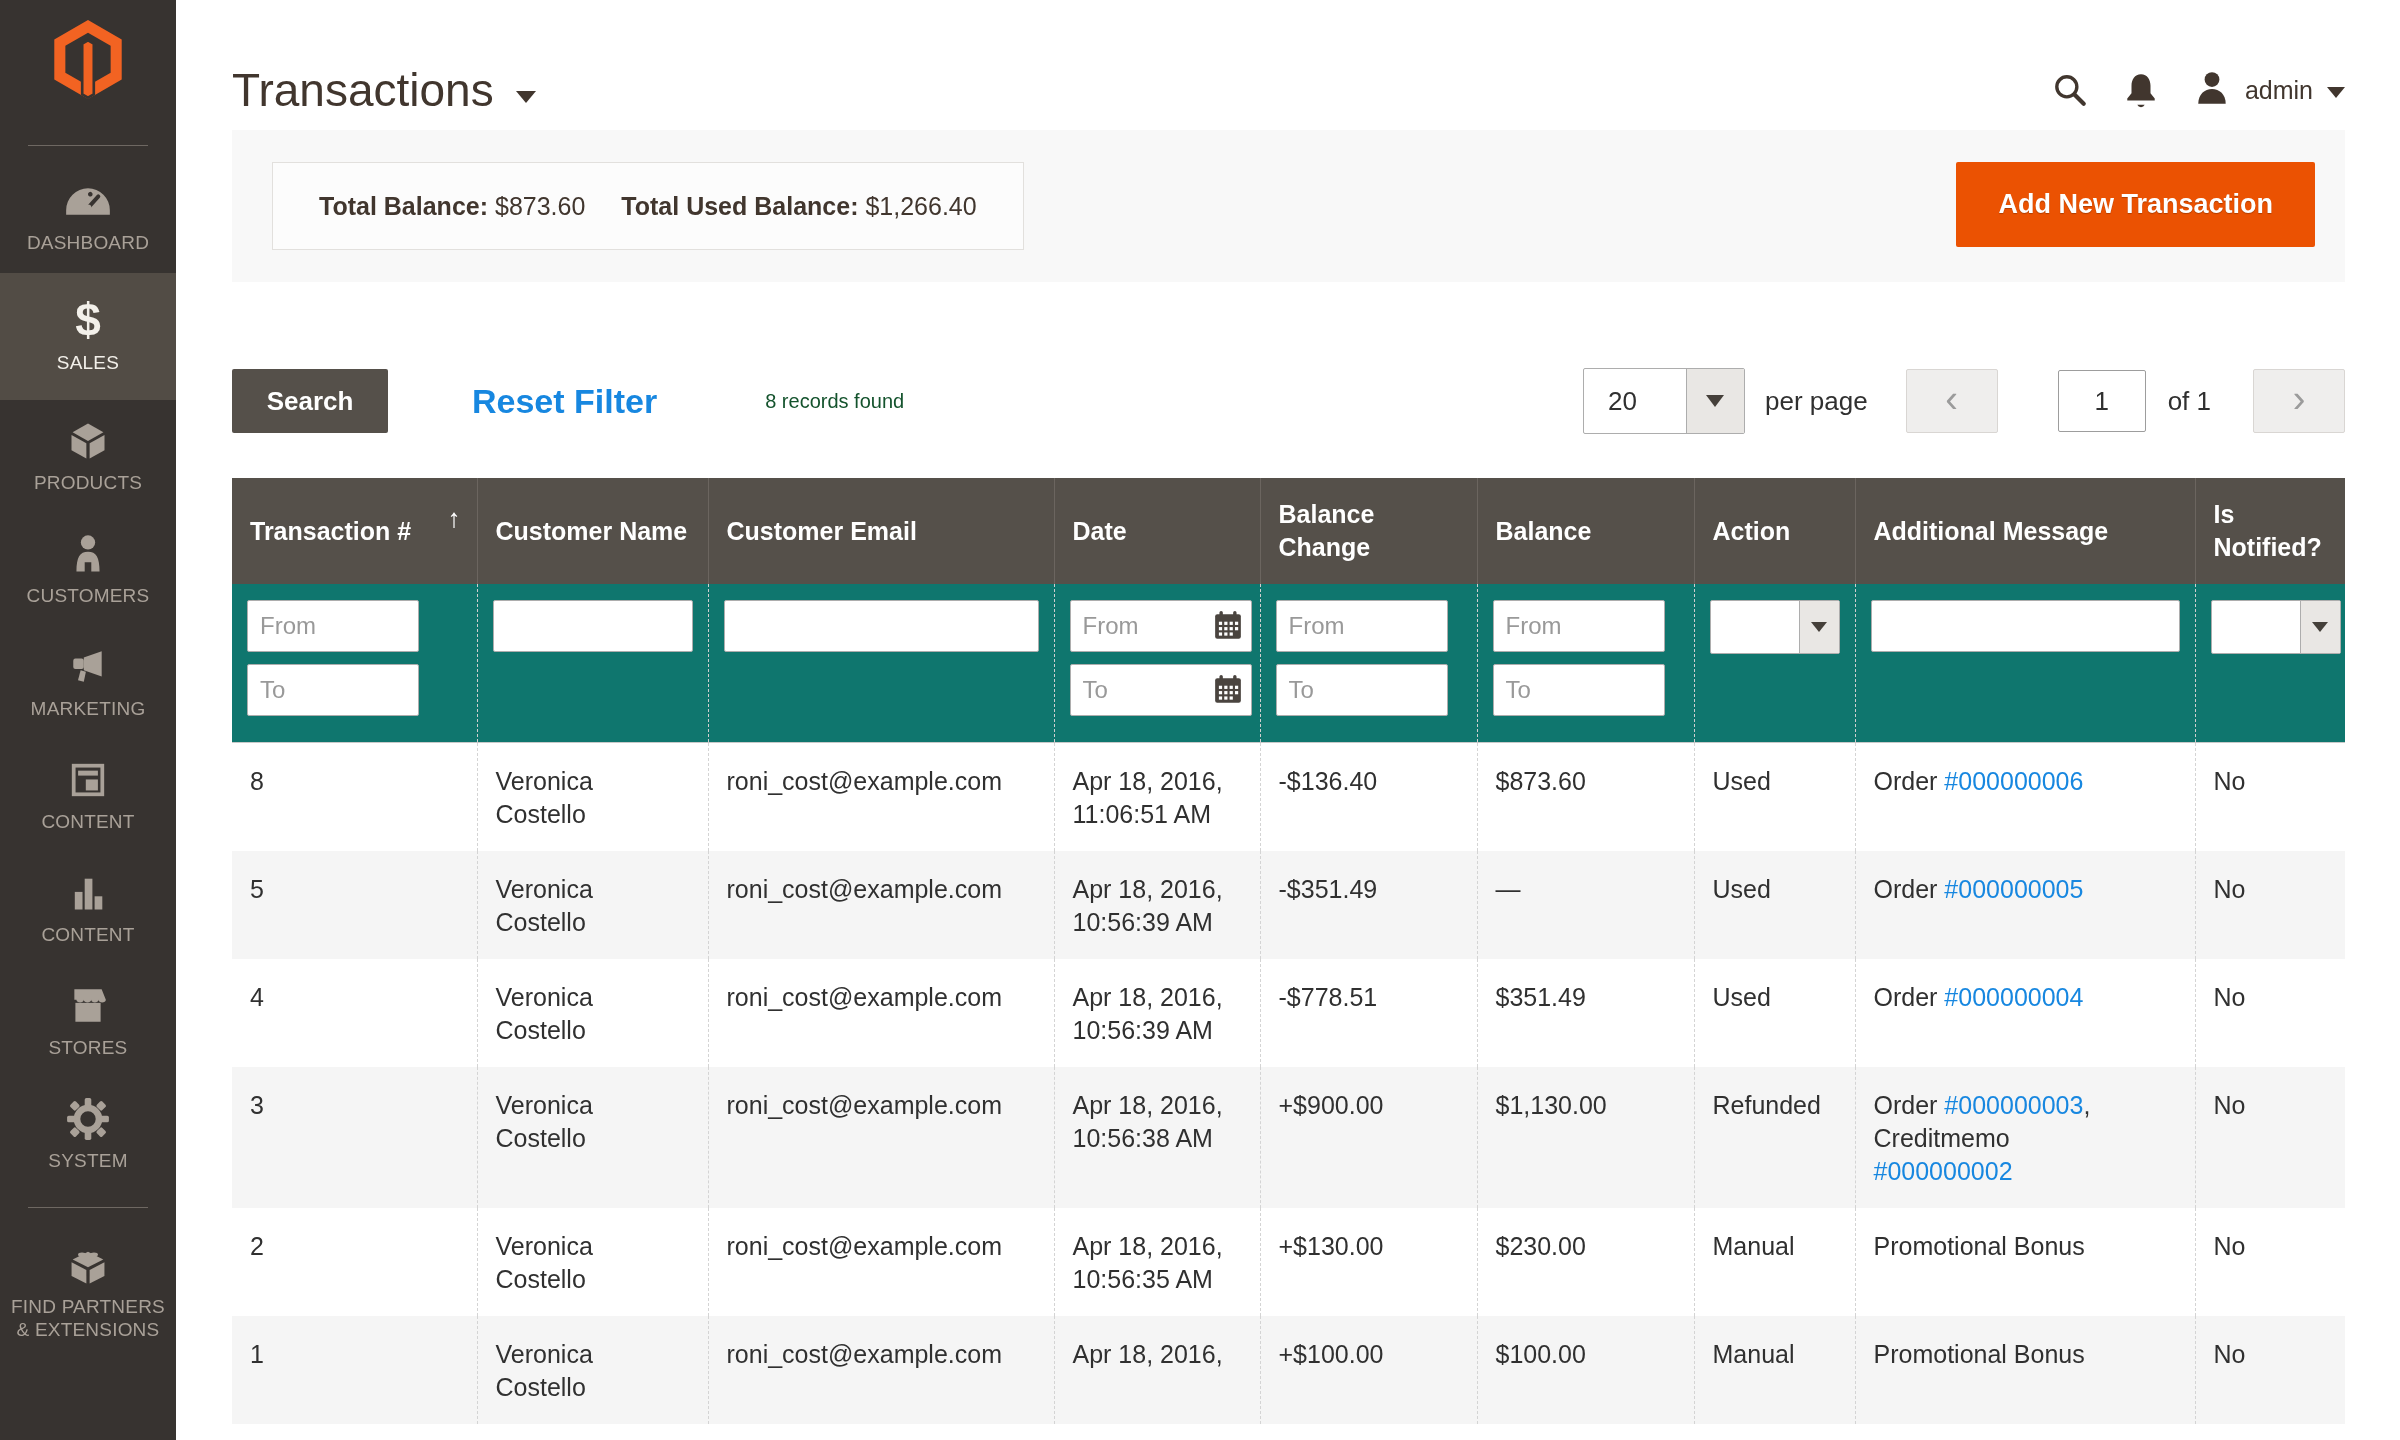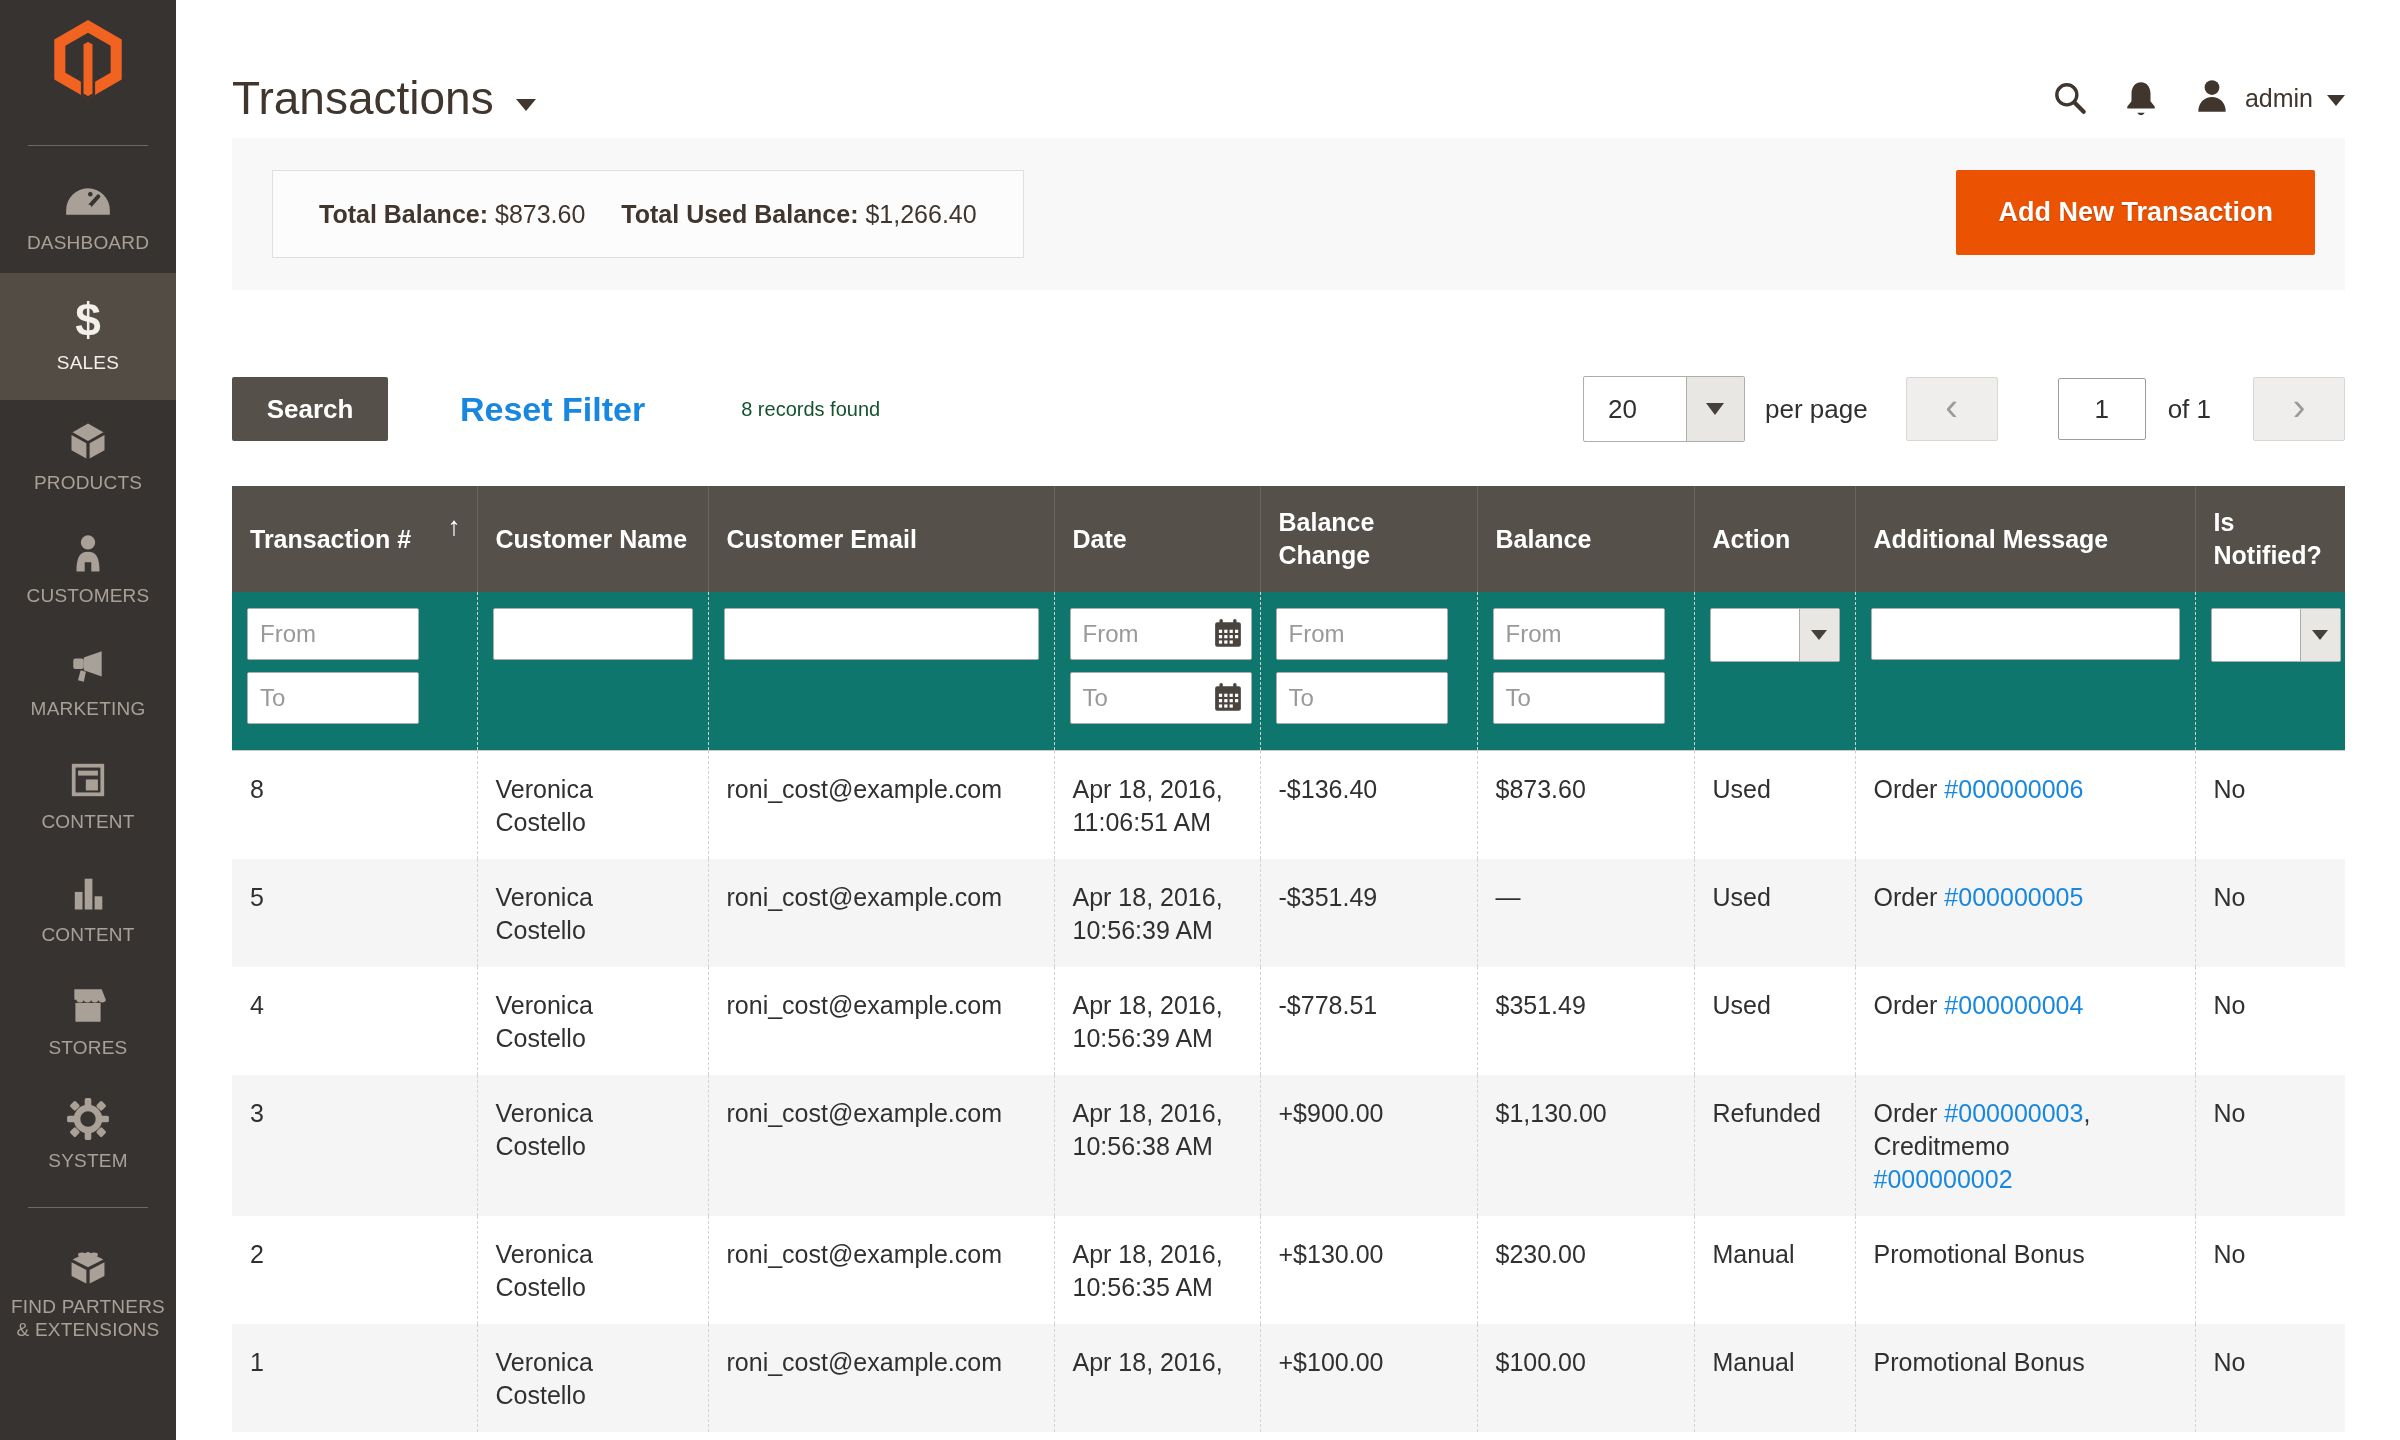--- a/index.html
+++ b/index.html
@@ -12,21 +12,21 @@
   .side-divider { height:1px; background:#6e6862; margin:42px 28px 14px; }
   .side-divider.lower { margin:16px 28px; }
   .nav-item { text-align:center; padding:17px 4px 19px; color:#a9a198; cursor:pointer; }
   .nav-item.active { background:#524c45; color:#f3f0ea; padding:24px 4px 26px; }
   .nav-icon { display:block; height:46px; line-height:46px; }
   .nav-icon svg { vertical-align:middle; }
   .dollar { font-size:46px; font-weight:bold; color:#f3f0ea; line-height:46px; }
   .nav-label { display:block; margin-top:8px; font-size:19px; line-height:23px; letter-spacing:.2px; }
 
   
-  .content { margin-left:176px; padding:8px 55px 0 56px;margin-top:16px; }
+  .content { margin-left:176px; padding:16px 55px 0 56px; }
 
   .page-header { display:flex; align-items:center; padding-top:40px; height:108px; }
   .page-title { font-size:46px; font-weight:400; color:#41362e; }
   .title-caret { width:0; height:0; border-left:10px solid transparent; border-right:10px solid transparent;
     border-top:12px solid #41362e; margin-left:22px; margin-top:14px; cursor:pointer; }
   .header-actions { margin-left:auto; display:flex; align-items:center; gap:34px; }
   .hicon { cursor:pointer; line-height:0; }
   .admin-box { display:flex; align-items:center; gap:14px; cursor:pointer; }
   .admin-name { font-size:25px; color:#41362e; }
   .admin-caret { width:0; height:0; border-left:9px solid transparent; border-right:9px solid transparent;
@@ -36,21 +36,21 @@
   .totals-band { position:relative; margin-top:6px; height:152px; background:#f8f8f8; display:flex; align-items:center; }
   .totals-box { margin-left:40px; height:88px; display:flex; align-items:center; gap:36px;
     background:#fcfcfc; border:1px solid #e2e0dd; padding:0 46px; }
   .total-item { font-size:25px; color:#41362e; }
   .total-item b { font-weight:bold; }
   .add-btn { position:absolute; right:30px; top:32px; height:85px; padding:0 42px; background:#eb5202;
     color:#fff; font-size:27px; font-weight:bold; border:none; border-radius:2px; cursor:pointer;
     font-family:inherit; text-shadow:0 1px 1px rgba(0,0,0,.25); }
 
   
-  .grid-controls { margin-top:86px; display:flex; align-items:center; }
+  .grid-controls { margin-top:86px; display:flex; align-items:center;gap:12px; }
   .search-btn { width:156px; height:64px; background:#55504a; color:#fff; font-size:26px; font-weight:bold;
     border:none; border-radius:2px; cursor:pointer; font-family:inherit; }
   .reset-link { margin-left:72px; font-size:34px; font-weight:bold; color:#1787e0; text-decoration:none; cursor:pointer; }
   .records-found { margin-left:96px; font-size:20px; color:#14532d; }
   .pager { margin-left:auto; display:flex; align-items:center; }
   .ppage-select { display:flex; width:162px; height:66px; border:1px solid #adadad; background:#fff;
     border-radius:2px; cursor:pointer; overflow:hidden; }
   .ppage-select .val { flex:1; font-size:26px; line-height:64px; padding-left:24px; color:#303030; }
   .sel-arrow { width:58px; background:#e9e7e4; border-left:1px solid #adadad; display:flex; align-items:center;
     justify-content:center; }

